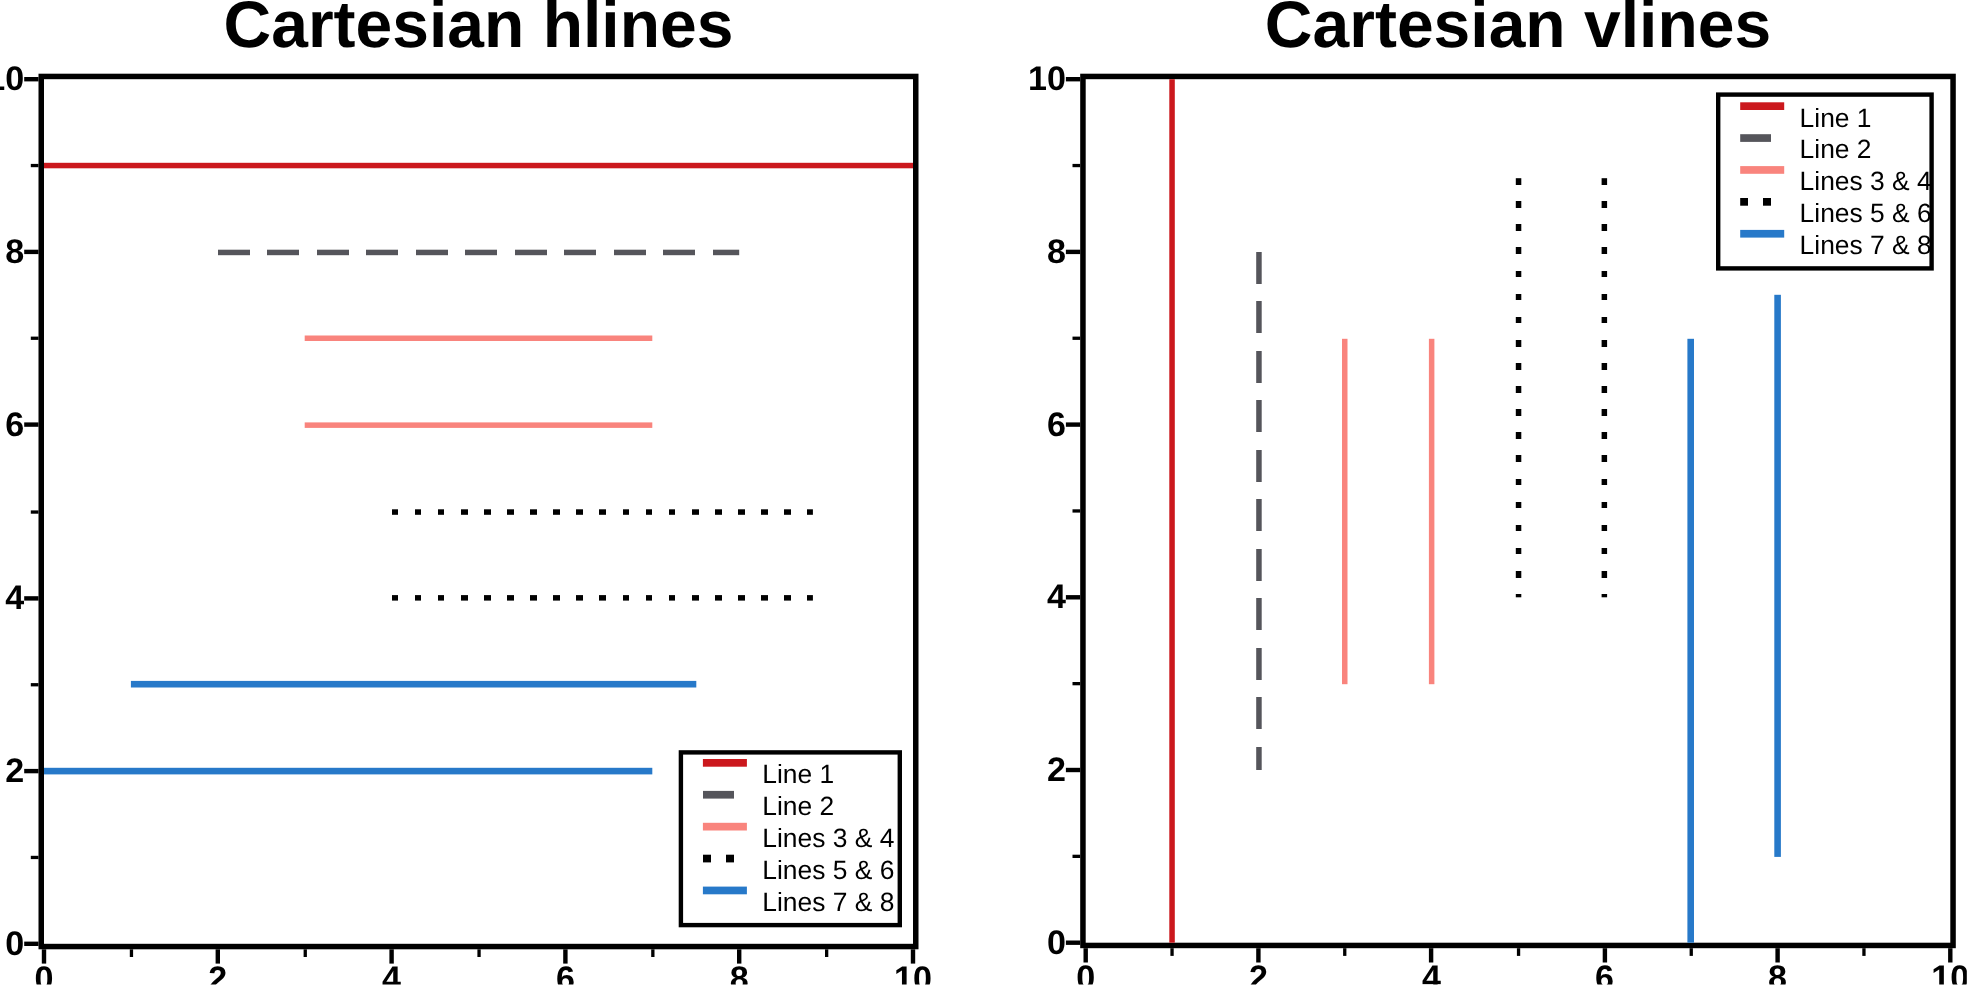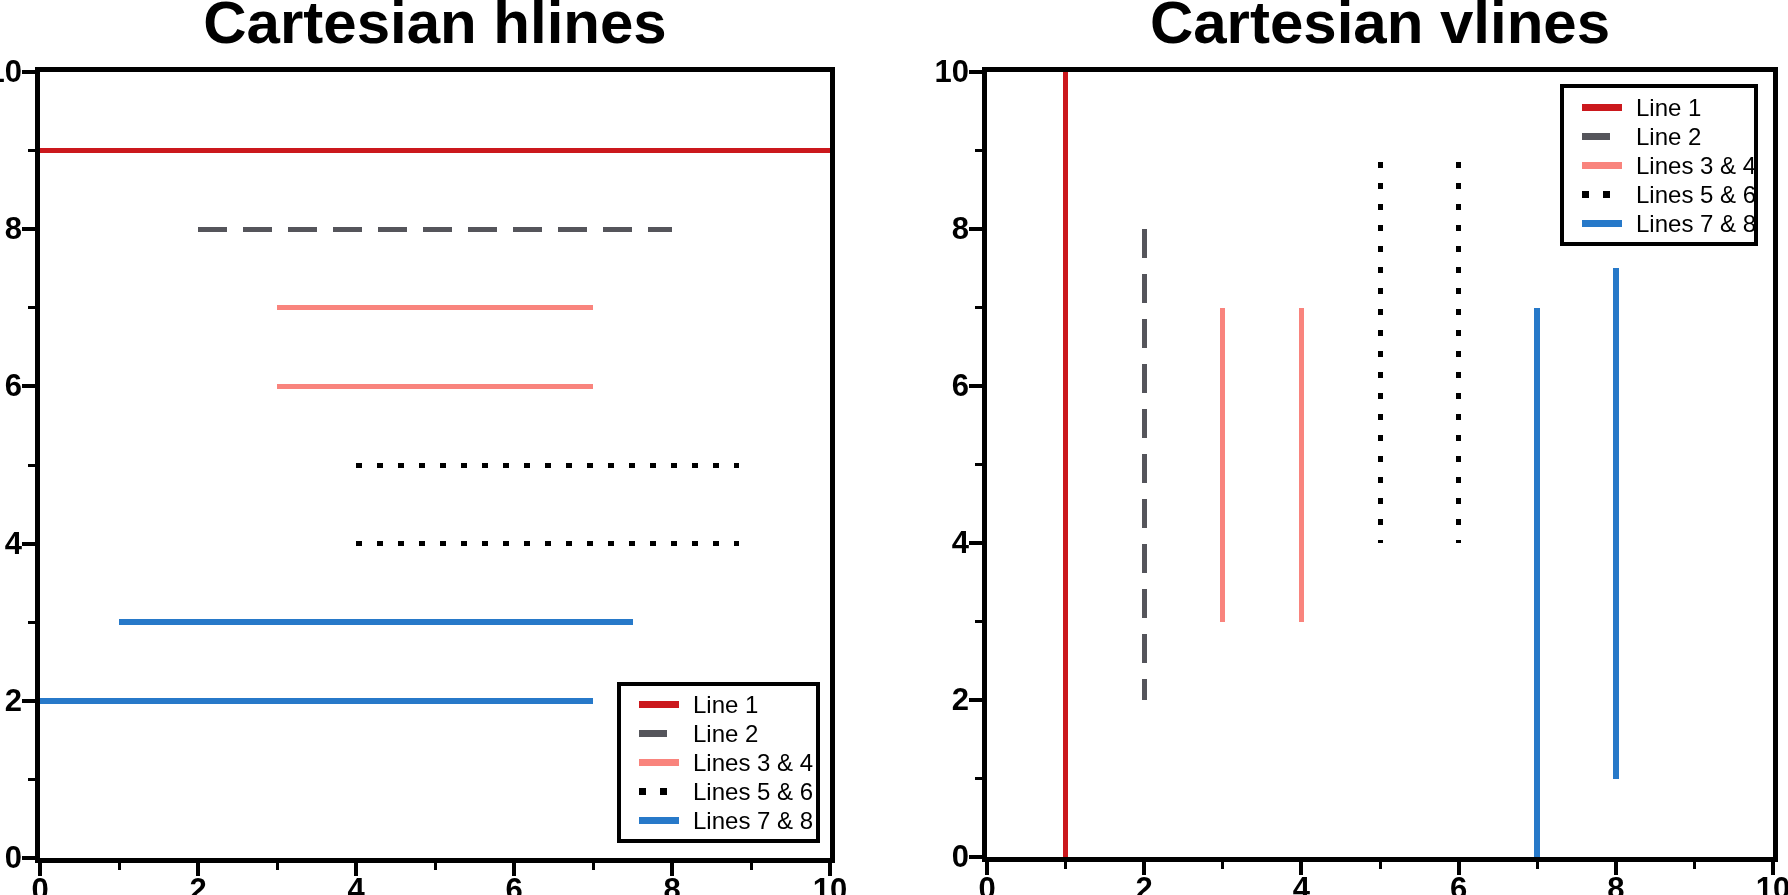--- a/index.html
+++ b/index.html
@@ -21,21 +21,21 @@
   .tick-label{position:absolute;font-size:31px;font-weight:bold;white-space:nowrap;}
   .xlab{transform:translateX(-50%);}
   .ylab{transform:translateY(-50%);text-align:right;width:70px;}
   .legend{
     position:absolute;border:4px solid #000;background:#fff;box-sizing:border-box;
     display:flex;flex-direction:column;justify-content:center;z-index:5;
     padding:6px 6px 6px 18px;
   }
   #legend-0{left:617px;top:682px;width:203px;height:161px;}
   #legend-1{left:1560px;top:84px;width:198px;height:162px;}
-  .legend-row{display:flex;align-items:center;height:29px;}
+  .legend-row{display:flex;align-items:flex-start;height:29px;}
   .swatch{width:40px;height:7px;flex:0 0 40px;margin-right:14px;}
   .legend-label{font-size:24px;line-height:29px;white-space:nowrap;}
 </style>
 </head>
 <body>
 
 <div class="chart-title" id="title-0">Cartesian hlines</div>
 <div class="chart-title" id="title-1">Cartesian vlines</div>
 
 <div class="plot" id="plot-0">

